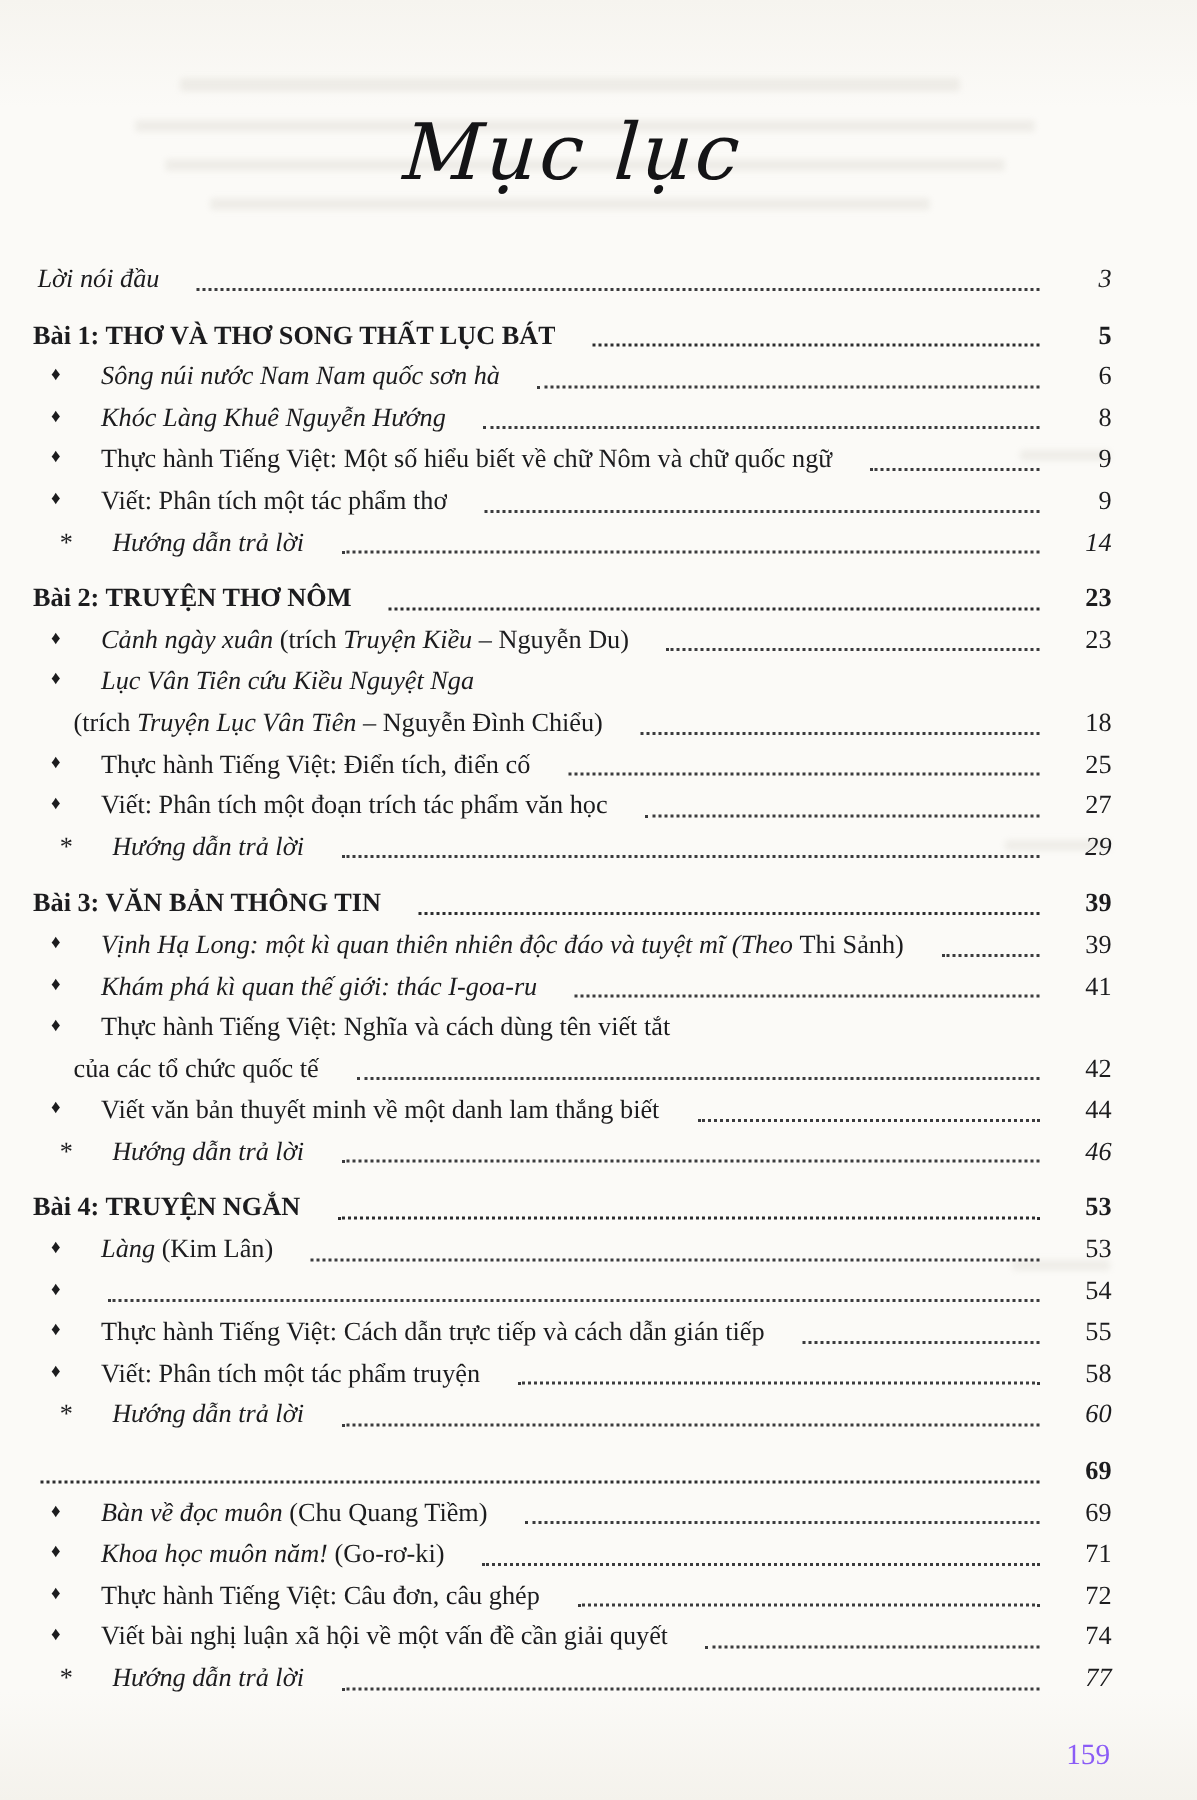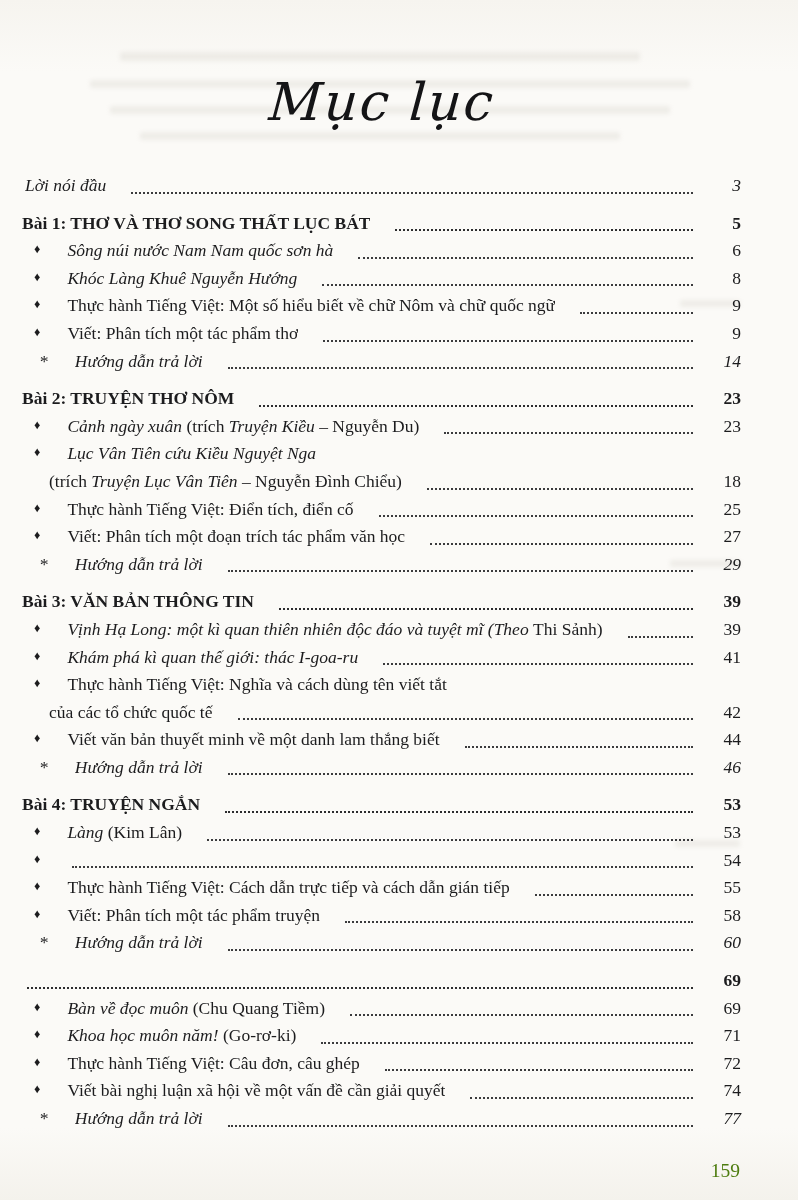--- a/index.html
+++ b/index.html
@@ -62,21 +62,21 @@
     border-bottom:2px dotted #3b3b3d;
     align-self:flex-end;
     margin:0 4px 6px 5px;
   }
   .chapter .leader { border-bottom-width:2.5px; border-bottom-color:#2c2c2e; }
   .pagenum { flex:0 0 auto; min-width:24px; text-align:right; }
   .folio {
     position:absolute;
     right:58px; bottom:18px;
     font-size:19.5px;
-    color:#4d7c0f;
+    color:#8b5cf6;
   }
 </style>
 </head>
 <body>
 
 <div class="paper"></div>
 
 <div>
   <div class="bleed" style="left:120px; top:52px;  width:520px; height:9px;"></div>
   <div class="bleed" style="left:90px;  top:80px;  width:600px; height:8px;"></div>

